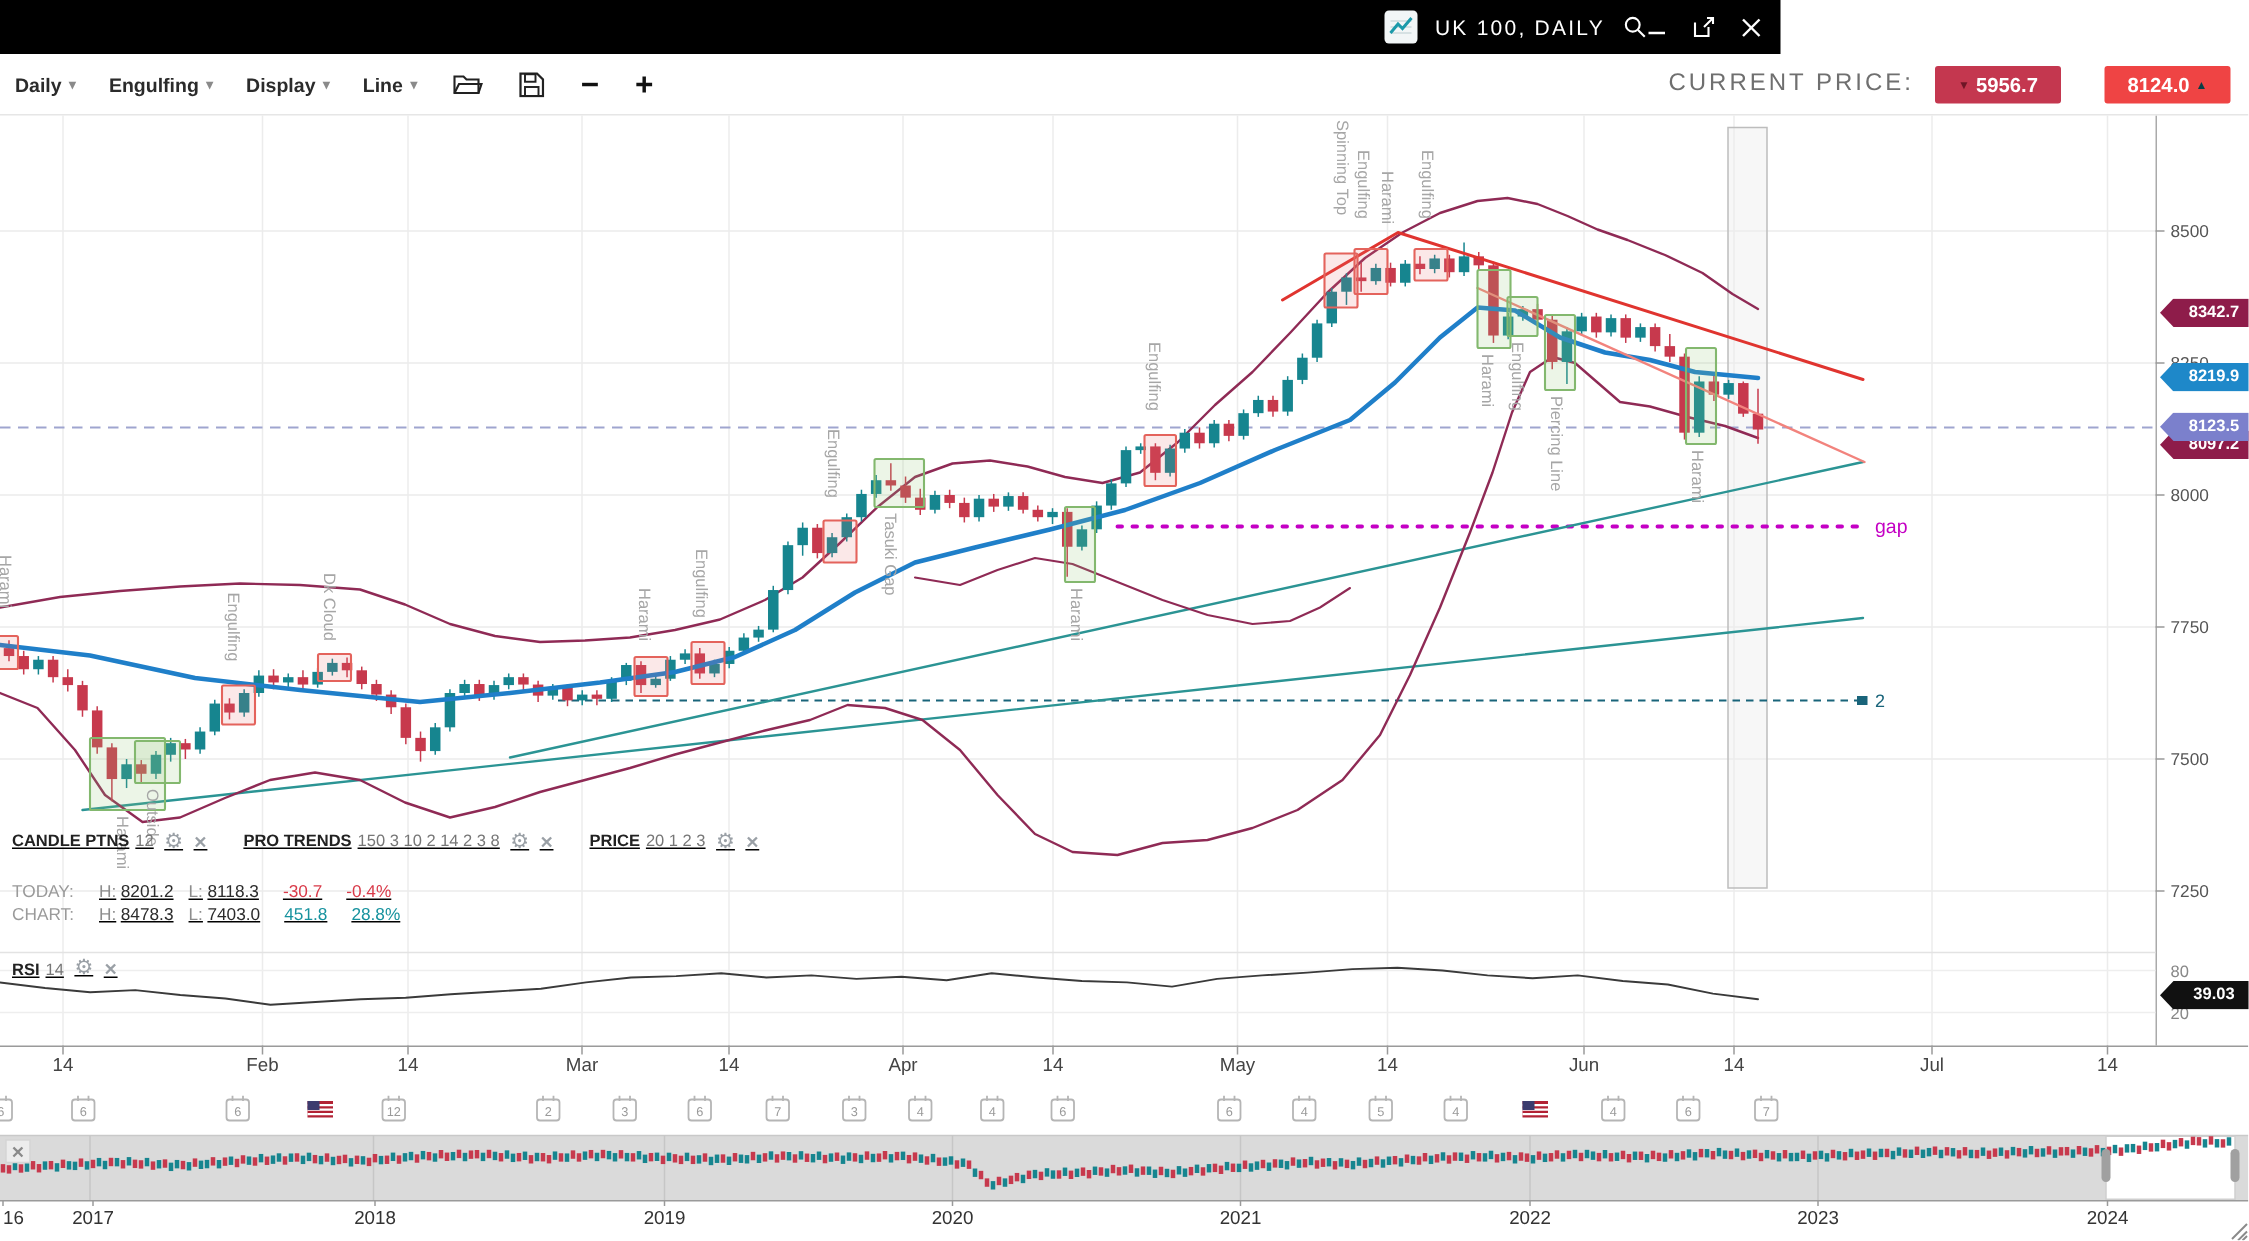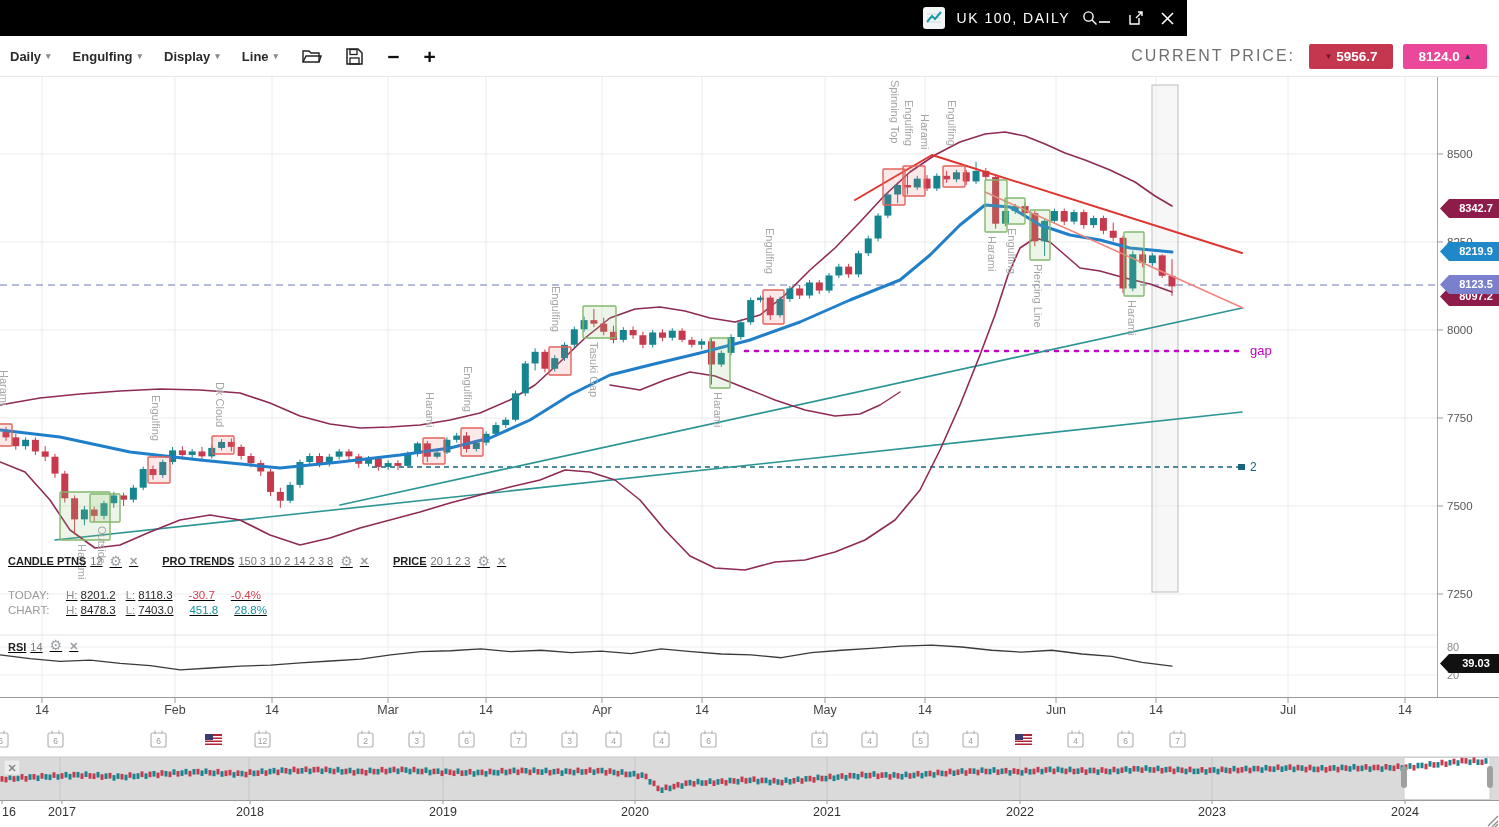--- a/index.html
+++ b/index.html
@@ -19,21 +19,21 @@
   .menu-item{display:flex;align-items:center;gap:5px;margin-left:22px;font-size:13px;font-weight:bold;color:#2b2b2b;cursor:pointer;}
   .menu-item:first-child{margin-left:10px;}
   .caret{color:#8a8a8a;font-size:9px;}
   .tool-ico{margin-left:24px;cursor:pointer;display:flex;align-items:center;color:#222;}
   .zoombtn{font-size:21px;font-weight:bold;color:#111;line-height:1;}
   .tb-spacer{flex:1;}
   .cp-label{font-size:16px;color:#6f6f6f;letter-spacing:2px;margin-right:14px;}
   .cptag{width:84px;height:25px;border-radius:2px;color:#fff;font-size:13.5px;font-weight:bold;
          display:flex;align-items:center;justify-content:center;gap:4px;cursor:pointer;}
   .cptag.sell{background:#c4374f;margin-right:10px;}
-  .cptag.buy{background:#ec4899;margin-right:12px;}
+  .cptag.buy{background:#ef4444;margin-right:12px;margin-left:19px;}
   .cp-arrow{font-size:8px;}
   .cptag.sell .cp-arrow{color:#6e1526;}
   .cptag.buy .cp-arrow{color:#073f46;}
   
   #chart{position:absolute;left:0;top:76px;z-index:1;}
   
   .ovl{position:absolute;z-index:3;text-decoration:underline;}
   .legendrow{left:8px;top:553px;display:flex;align-items:center;gap:10px;font-size:11px;white-space:nowrap;}
   .lg-name{font-weight:bold;color:#222;}
   .lg-param{color:#777;margin-left:4px;}

